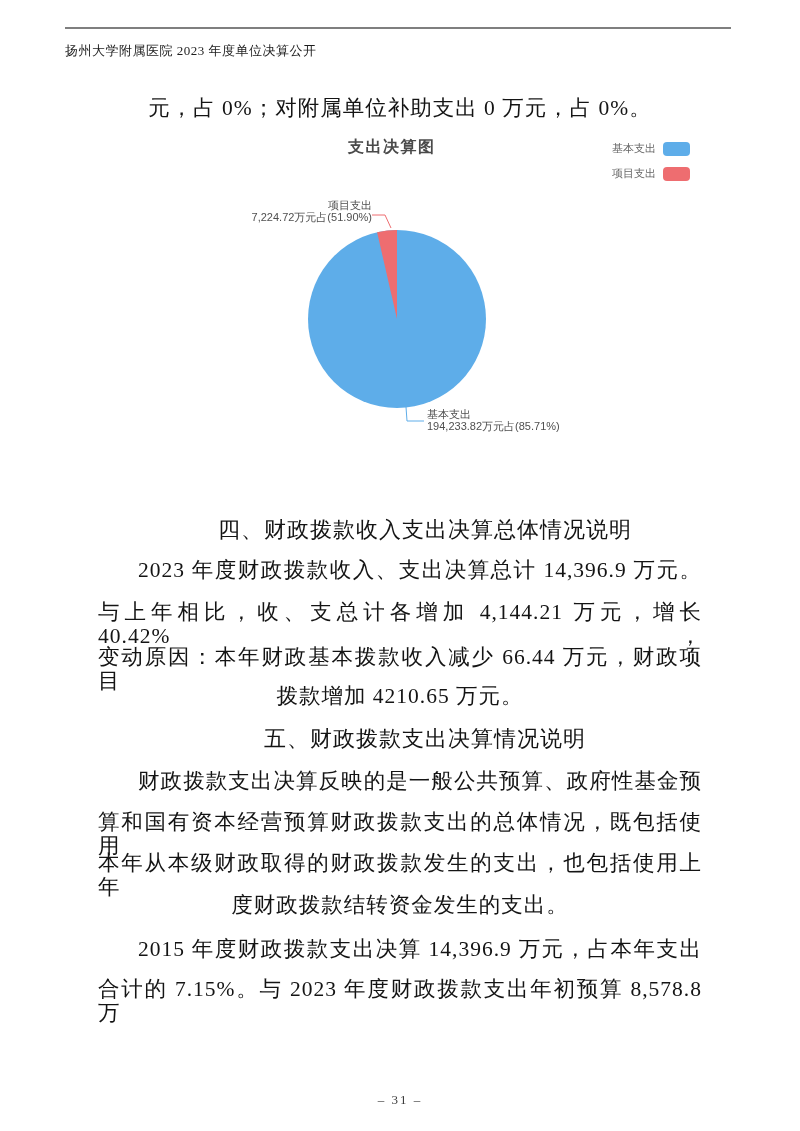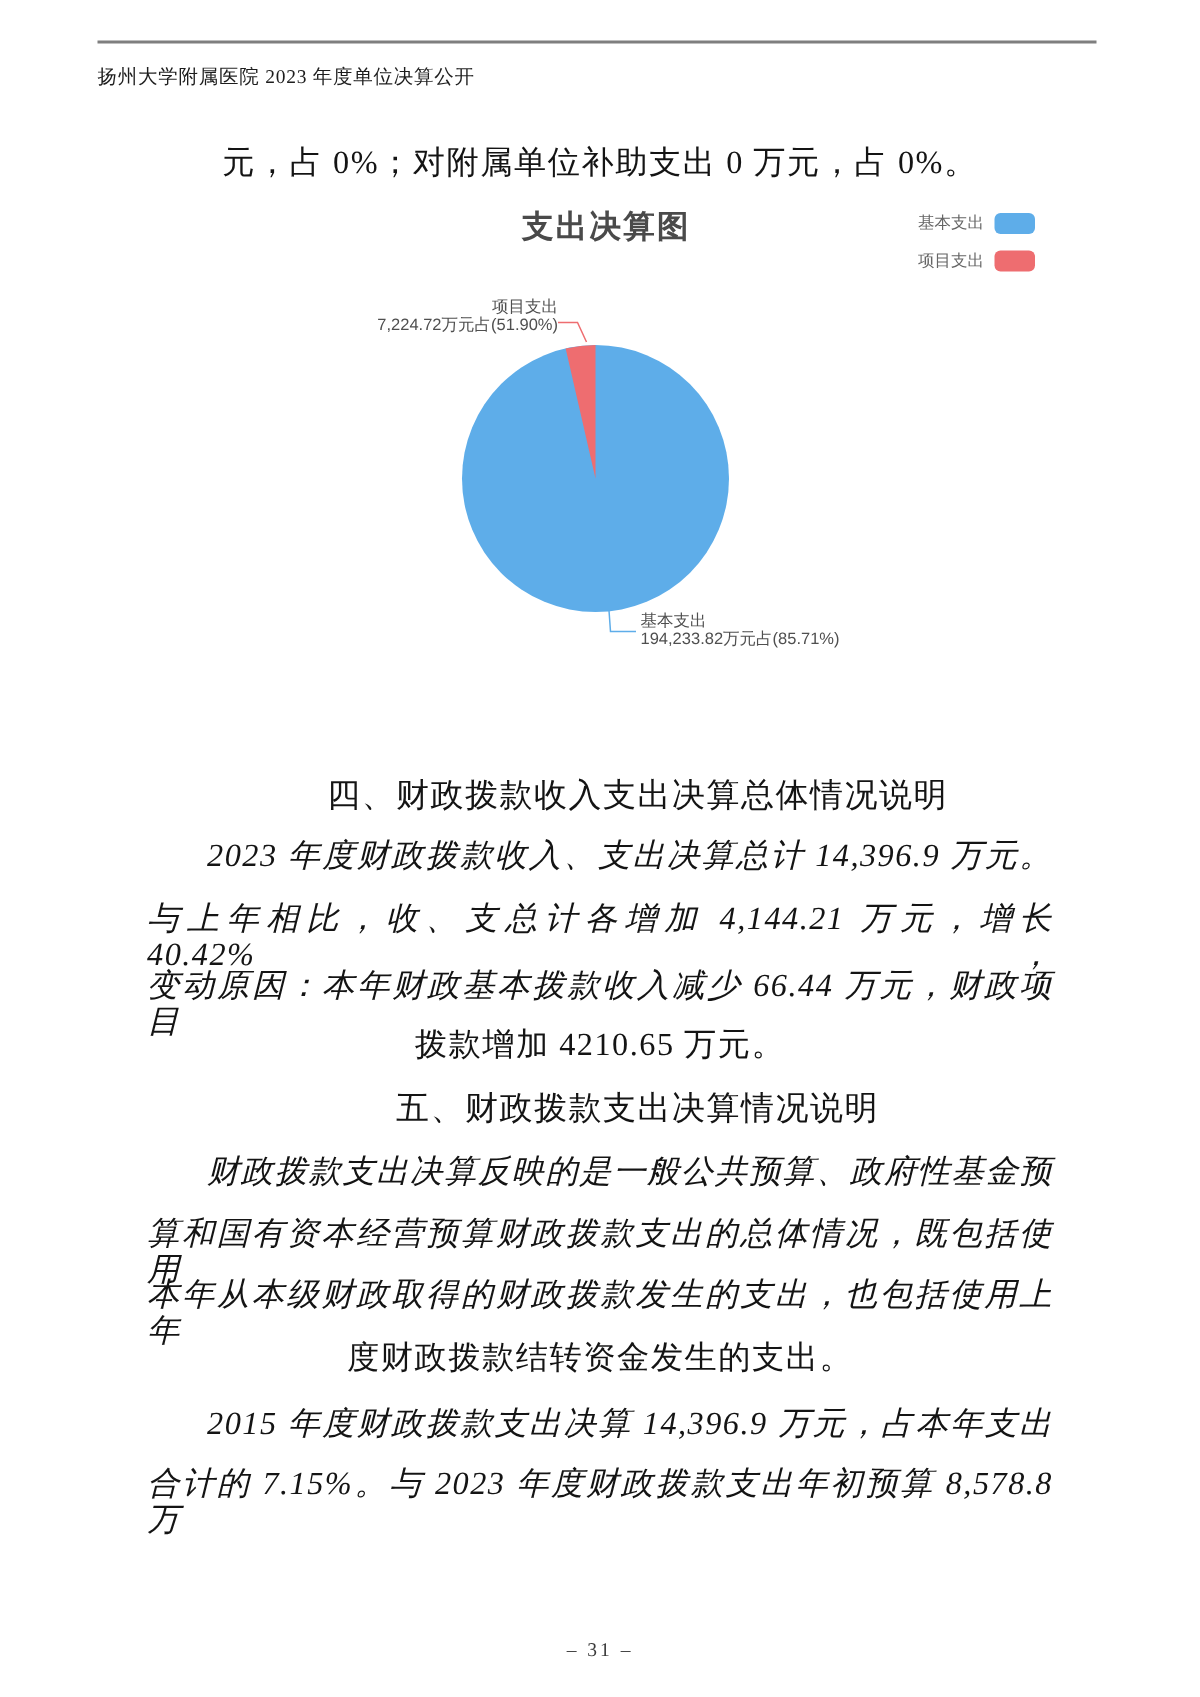--- a/index.html
+++ b/index.html
@@ -14,27 +14,27 @@
     color:#1d1d1d;white-space:nowrap;margin-top:32px;
   }
   .hdr-rule{
     position:absolute;left:65px;top:27px;width:666px;height:2px;background:#7f7f7f;
   }
   
   .line{
     position:absolute;left:98px;width:604px;box-sizing:border-box;
     font-size:21.5px;line-height:24px;letter-spacing:1px;white-space:nowrap;text-align:center;
   }
-  .just{white-space:normal;text-align:justify;text-align-last:justify;font-style:italic;}
+  .just{white-space:normal;text-align:justify;text-align-last:justify;}
   .ind{padding-left:40px;}
   .head{font-weight:normal;padding-left:50px;font-size:22px;}
   
   .chart-svg{position:absolute;left:0;top:0;width:800px;height:470px;}
   .chart-title{
-    position:absolute;left:348px;top:137px;font-size:21px;font-weight:bold;
+    position:absolute;left:348px;top:137px;font-size:16px;font-weight:bold;
     color:#4a4a4a;letter-spacing:1.5px;
     font-family:"Liberation Sans","DejaVu Sans",sans-serif;white-space:nowrap;
   }
   .legend{
     position:absolute;left:612px;top:141px;display:flex;flex-direction:column;
     gap:10px;align-items:flex-end;
     font-family:"Liberation Sans","DejaVu Sans",sans-serif;
   }
   .legend-item{display:flex;align-items:center;gap:7px;}
   .legend-label{font-size:11px;color:#666;}

